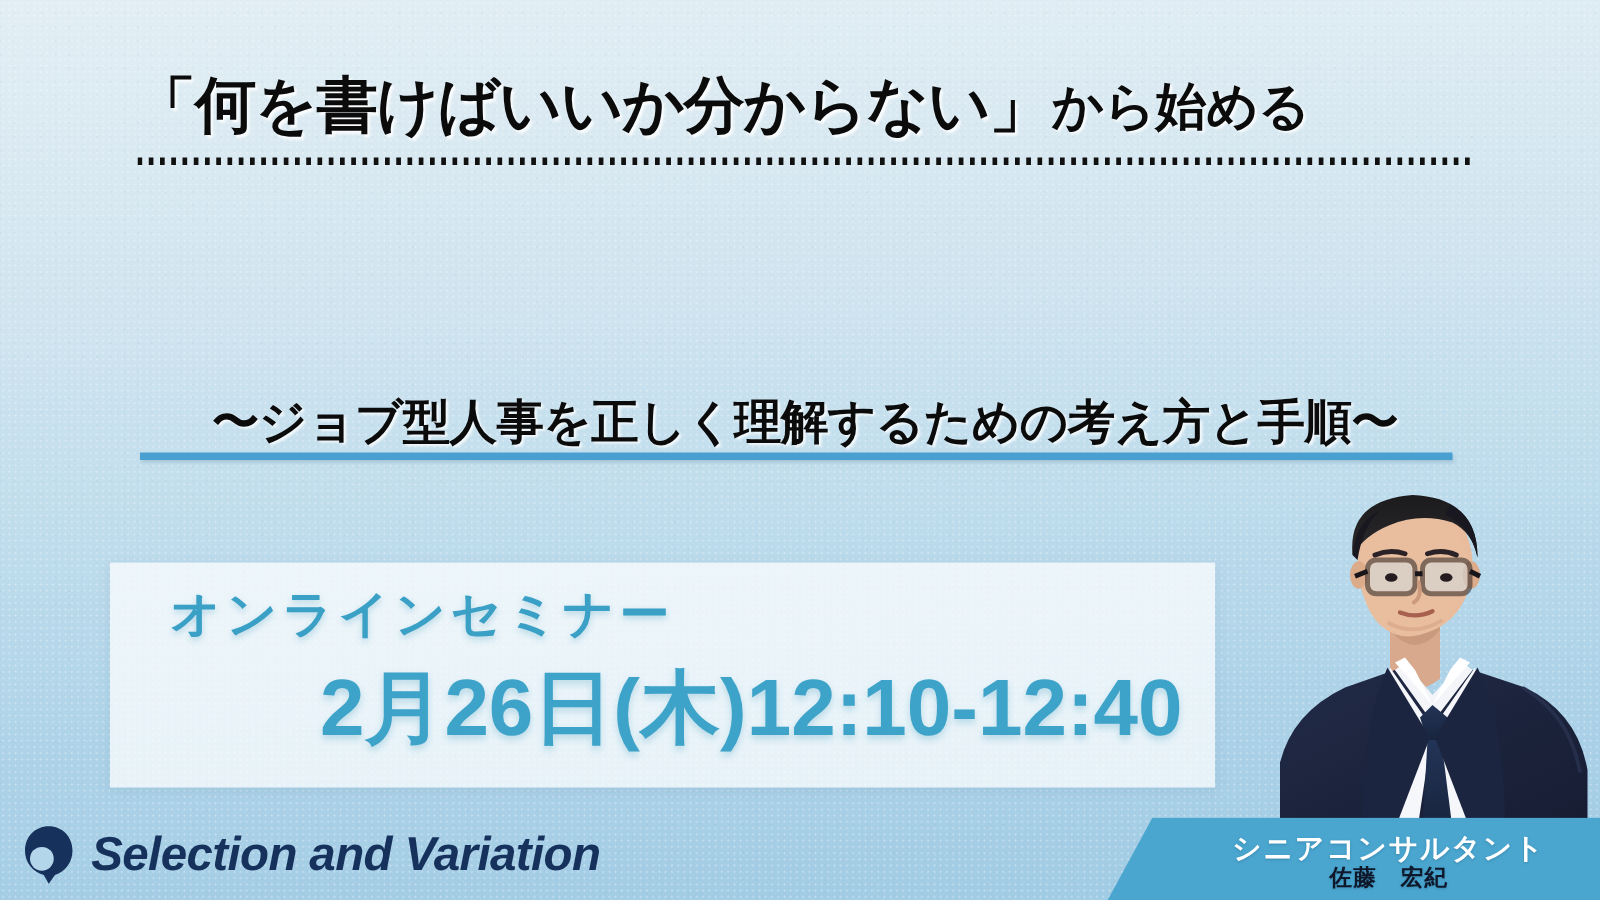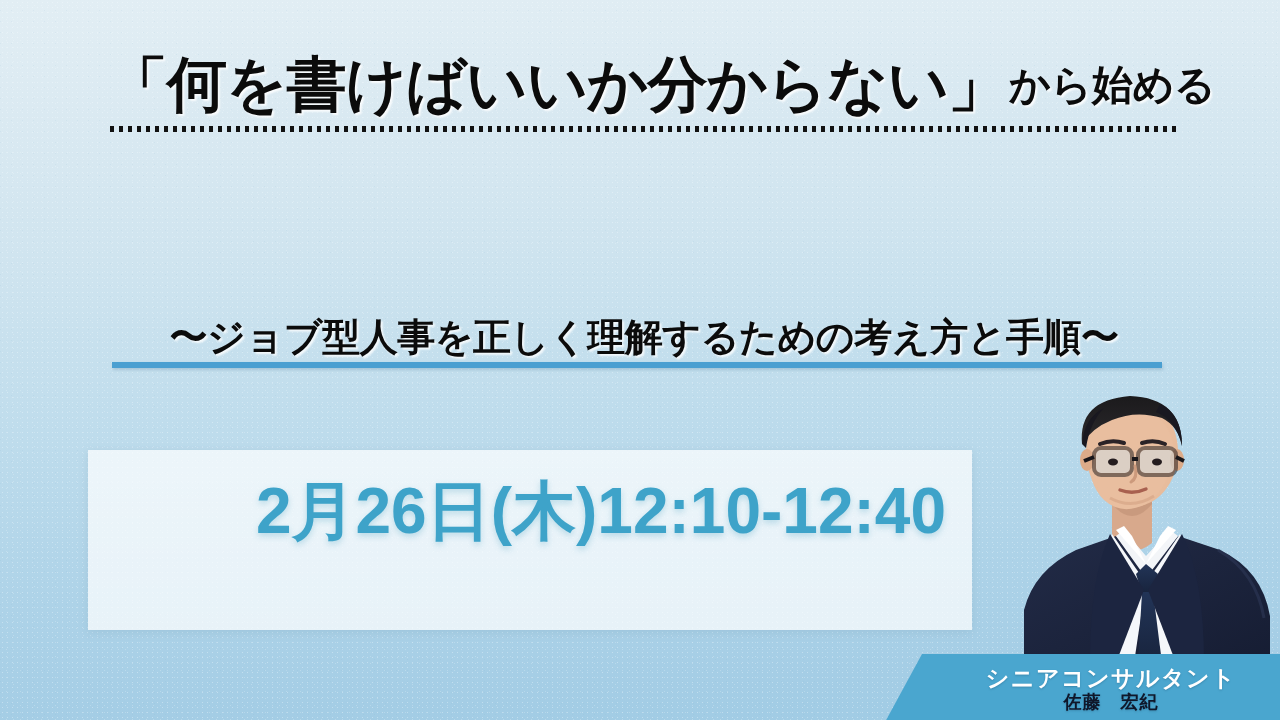--- a/index.html
+++ b/index.html
@@ -29,21 +29,21 @@
     background-size:5px 5px, 7px 7px, 11px 11px;
     background-position:0 0, 3px 2px, 6px 5px;
   }
 
   
   #headline{
     position:absolute; left:108px; top:50px; width:1072px; height:70px;
     display:flex; align-items:center; white-space:nowrap;
   }
   .hl-strong{
-    font-size:60px; font-weight:700; color:#0b0b0b;
+    font-size:49px; font-weight:700; color:#0b0b0b;
     letter-spacing:-1px;
     text-shadow:2px 2px 2px rgba(255,255,255,.85);
   }
   .hl-tail{
     font-size:41px; font-weight:700; color:#0b0b0b;
     letter-spacing:-.5px; padding-left:2px;
     text-shadow:2px 2px 2px rgba(255,255,255,.85);
   }
 
   #headline-dots{
@@ -152,20 +152,21 @@
   </div>
   <div id="headline-dots"></div>
 
 
   <div id="subtitle">
     <span id="subtitle-text">〜ジョブ型人事を正しく理解するための考え方と手順〜</span>
   </div>
   <div id="subtitle-rule"></div>
 
   <div id="date-panel">
+    <div id="seminar-kind">オンラインセミナー</div>
     <div id="date-time">2月26日(木)12:10-12:40</div>
   </div>
 
   <div id="presenter-photo">
     <svg width="268" height="285" viewBox="0 0 268 285" aria-hidden="true">
       <defs>
         <linearGradient id="suitG" x1="0" y1="0" x2="1" y2="1">
           <stop offset="0" stop-color="#222b47"></stop>
           <stop offset="1" stop-color="#161d33"></stop>
         </linearGradient>
@@ -227,14 +228,23 @@
 
       <path d="M98 120 Q120 132 142 118" stroke="#d3a184" stroke-width="3" fill="none" opacity=".6"></path>
     </svg>
   </div>
 
   <div id="presenter-band">
     <div id="presenter-role">シニアコンサルタント</div>
     <div id="presenter-name">佐藤　宏紀</div>
   </div>
 
+  <div id="brand">
+    <span>
+      <svg id="brand-mark" viewBox="0 0 42 48" aria-hidden="true">
+        <path d="M21 1 C32 1 40 9.5 40 20.5 C40 30 34 37 26 40 L21 47 L17 40 C8 37 2 30 2 20.5 C2 9.5 10 1 21 1 Z" fill="#16325c"></path>
+        <circle cx="15.5" cy="27" r="9.5" fill="#b4d6ea"></circle>
+      </svg>
+    </span>
+    <span id="brand-name">Selection and Variation</span>
+  </div>
 
 </div>
 
 </body></html>

